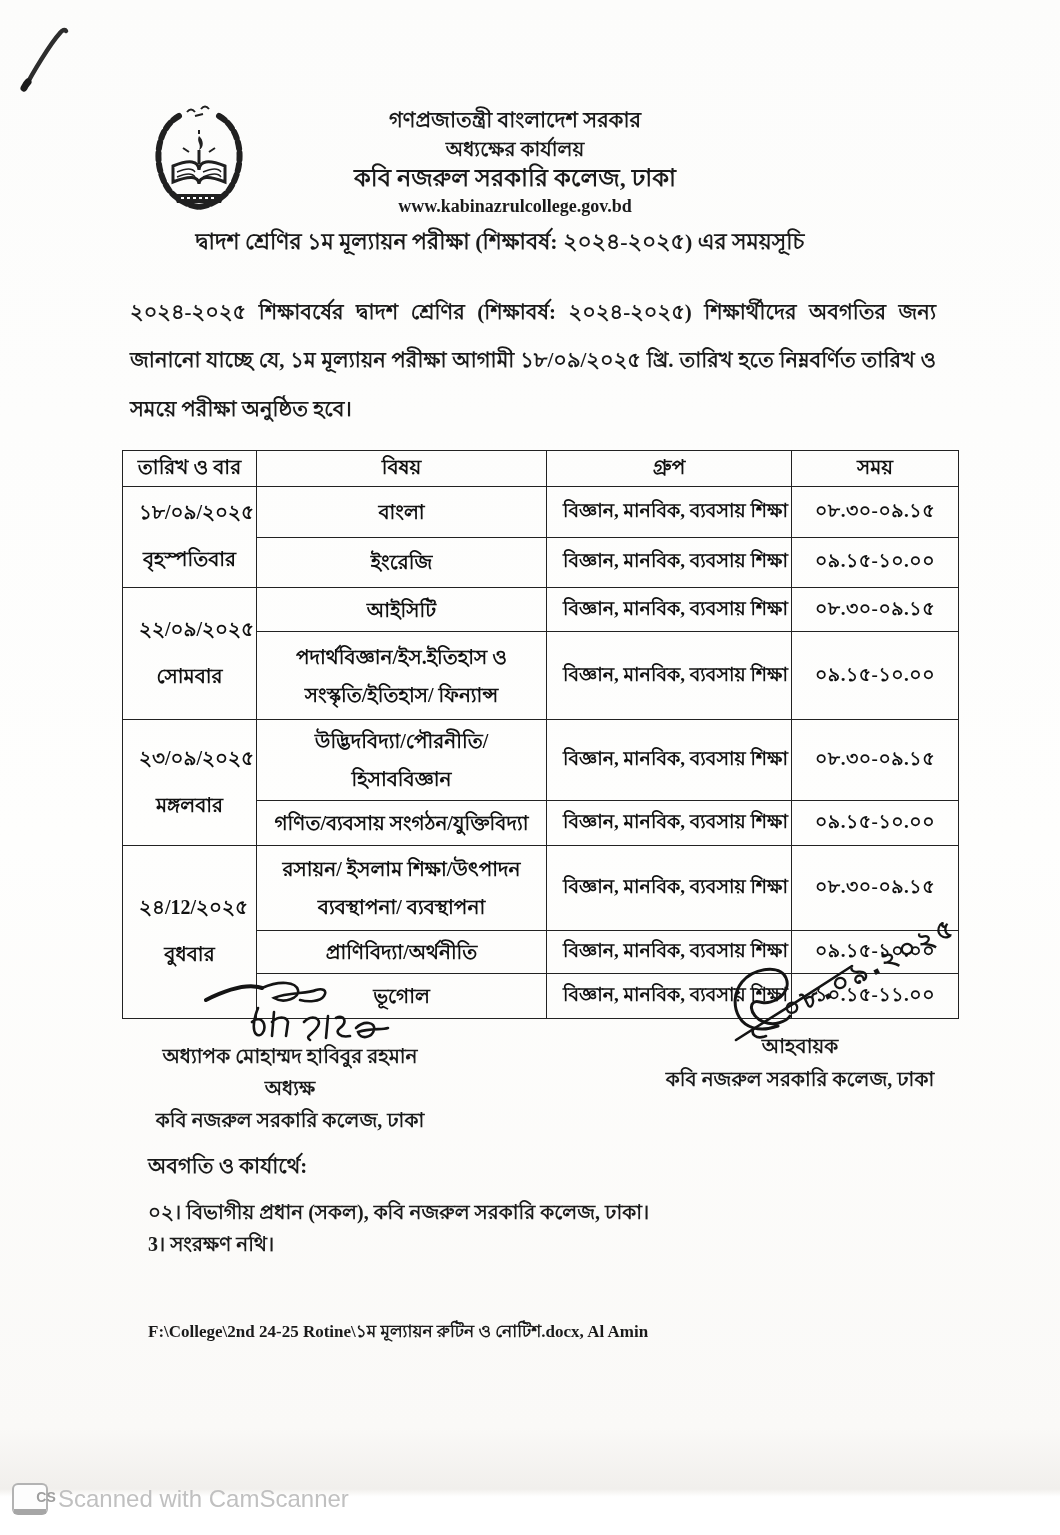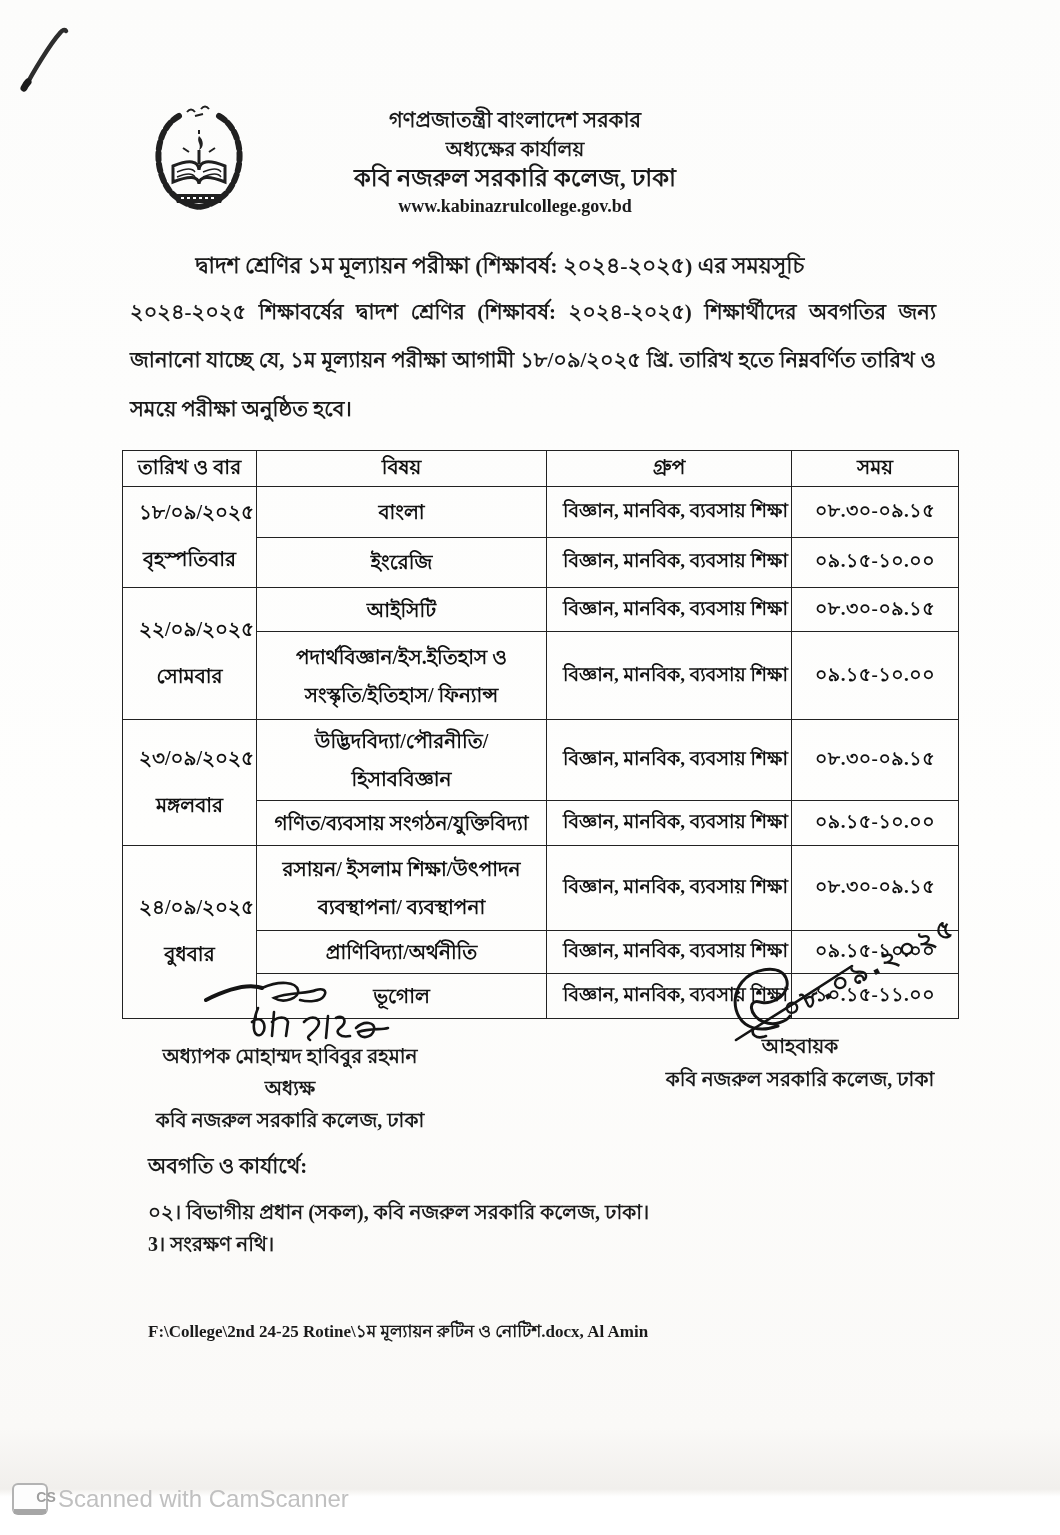--- a/index.html
+++ b/index.html
@@ -16,21 +16,21 @@
   
   .pen-mark{left:16px;top:20px;}
   
   .logo{left:143px;top:102px;}
   .header-text{left:0;top:106px;width:1030px;text-align:center;font-weight:bold;}
   .header-text .l1{font-size:21px;line-height:29px;}
   .header-text .l2{font-size:20px;line-height:28px;}
   .header-text .l3{font-size:24px;line-height:31px;}
   .header-text .web{font-size:18px;line-height:24px;font-family:"Liberation Serif",serif;}
   
-  .doc-title{left:0;top:248px;width:1000px;text-align:center;font-size:22px;font-weight:bold;}
+  .doc-title{left:0;top:224px;width:1000px;text-align:center;font-size:22px;font-weight:bold;}
   
   .intro{left:130px;top:288px;width:806px;font-size:21px;font-weight:bold;line-height:2.3;text-align:justify;}
   
   table.sched{
     position:absolute;left:122px;top:450px;
     border-collapse:collapse;table-layout:fixed;
     width:836px;
   }
   table.sched th,table.sched td{
     border:1.6px solid #222222;
@@ -174,21 +174,21 @@
         <td class="c-time">০৮.৩০-০৯.১৫</td>
       </tr>
       <tr class="h45">
         <td class="c-subj">গণিত/ব্যবসায় সংগঠন/যুক্তিবিদ্যা</td>
         <td class="c-grp">বিজ্ঞান, মানবিক, ব্যবসায় শিক্ষা</td>
         <td class="c-time">০৯.১৫-১০.০০</td>
       </tr>
 
       <tr class="h85">
         <td class="c-date" rowspan="3">
-          <div class="dline">২৪/০৯/২০২৫</div>
+          <div class="dline">২৪/12/২০২৫</div>
           <div class="dayline">বুধবার</div>
         </td>
         <td class="c-subj">রসায়ন/ ইসলাম শিক্ষা/উৎপাদন ব্যবস্থাপনা/ ব্যবস্থাপনা</td>
         <td class="c-grp">বিজ্ঞান, মানবিক, ব্যবসায় শিক্ষা</td>
         <td class="c-time">০৮.৩০-০৯.১৫</td>
       </tr>
       <tr class="h40">
         <td class="c-subj">প্রাণিবিদ্যা/অর্থনীতি</td>
         <td class="c-grp">বিজ্ঞান, মানবিক, ব্যবসায় শিক্ষা</td>
         <td class="c-time">০৯.১৫-১০.০০</td>

